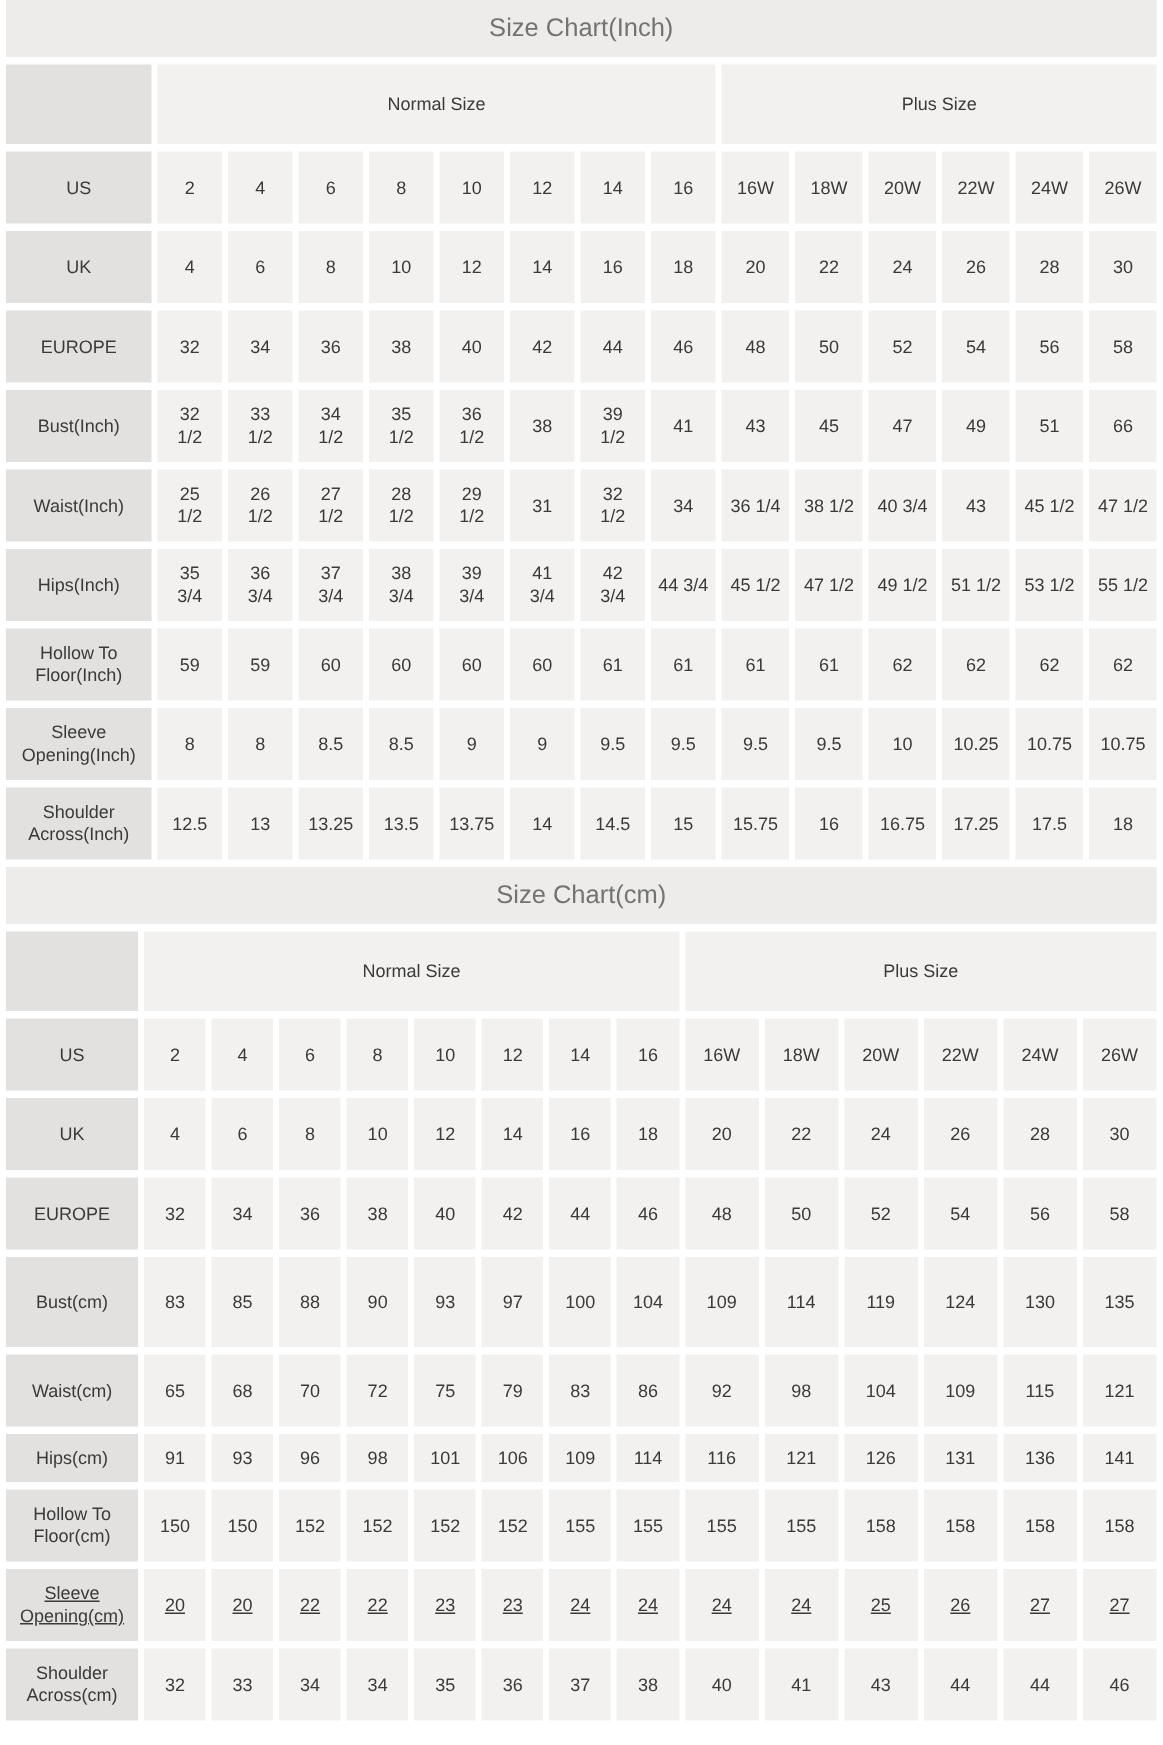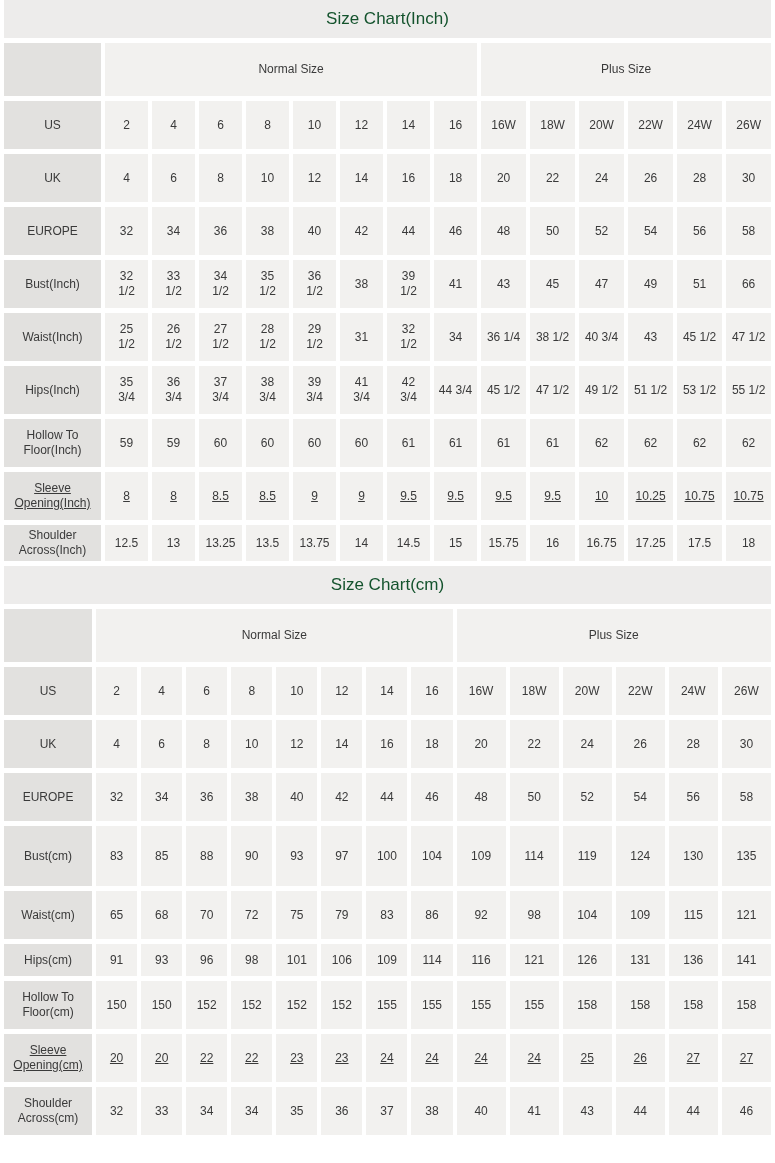--- a/index.html
+++ b/index.html
@@ -19,21 +19,21 @@
     color: var(--text);
   }
   .chart { width: 775px; }
   .chart-title {
     margin: 0 4px;
     height: 38px;
     line-height: 38px;
     background: var(--title-bg);
     text-align: center;
     font-size: 17px;
-    color: #14532d;
+    color: #737373;
   }
   table.size-table {
     width: 775px;
     table-layout: fixed;
     border-collapse: separate;
     border-spacing: 4px 5px;
   }
   table.size-table td {
     padding: 0;
     text-align: center;
@@ -209,38 +209,38 @@
             <td class="value-cell">60</td>
             <td class="value-cell">61</td>
             <td class="value-cell">61</td>
             <td class="value-cell">61</td>
             <td class="value-cell">61</td>
             <td class="value-cell">62</td>
             <td class="value-cell">62</td>
             <td class="value-cell">62</td>
             <td class="value-cell">62</td>
           </tr>
-          <tr style="height: 48px; text-decoration: underline;">
+          <tr style="height: 48px;">
             <td class="label-cell">Sleeve Opening(Inch)</td>
             <td class="value-cell">8</td>
             <td class="value-cell">8</td>
             <td class="value-cell">8.5</td>
             <td class="value-cell">8.5</td>
             <td class="value-cell">9</td>
             <td class="value-cell">9</td>
             <td class="value-cell">9.5</td>
             <td class="value-cell">9.5</td>
             <td class="value-cell">9.5</td>
             <td class="value-cell">9.5</td>
             <td class="value-cell">10</td>
             <td class="value-cell">10.25</td>
             <td class="value-cell">10.75</td>
             <td class="value-cell">10.75</td>
           </tr>
-          <tr style="height: 36px;">
+          <tr style="height: 48px;">
             <td class="label-cell">Shoulder Across(Inch)</td>
             <td class="value-cell">12.5</td>
             <td class="value-cell">13</td>
             <td class="value-cell">13.25</td>
             <td class="value-cell">13.5</td>
             <td class="value-cell">13.75</td>
             <td class="value-cell">14</td>
             <td class="value-cell">14.5</td>
             <td class="value-cell">15</td>
             <td class="value-cell">15.75</td>

